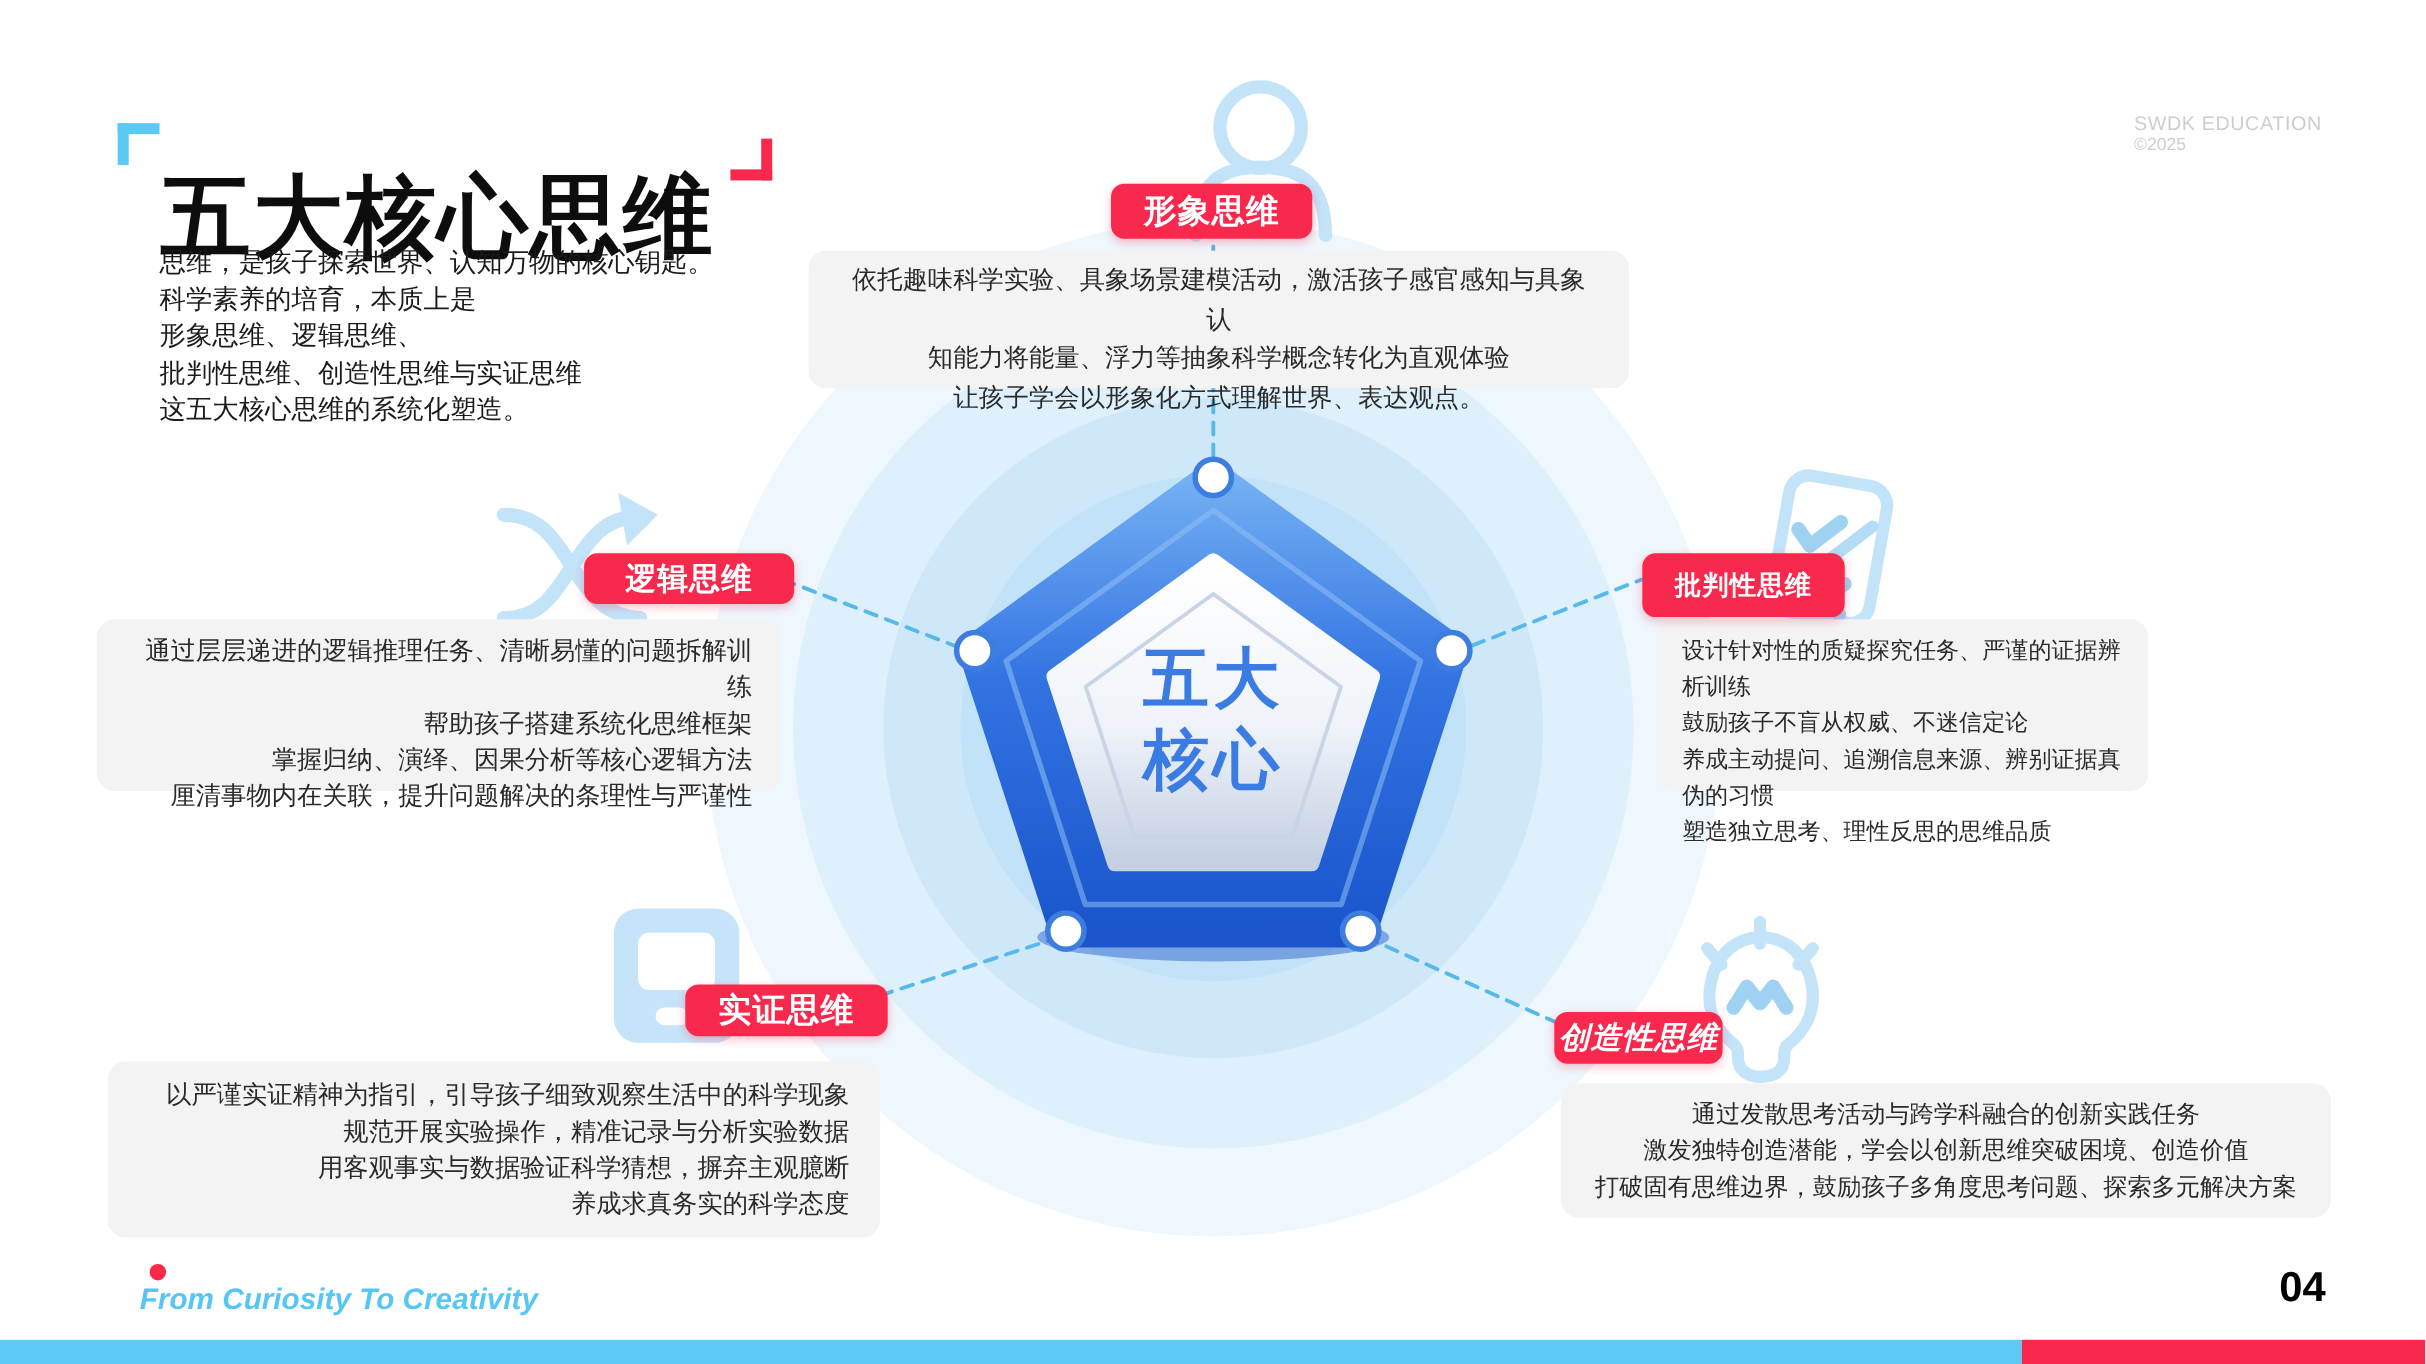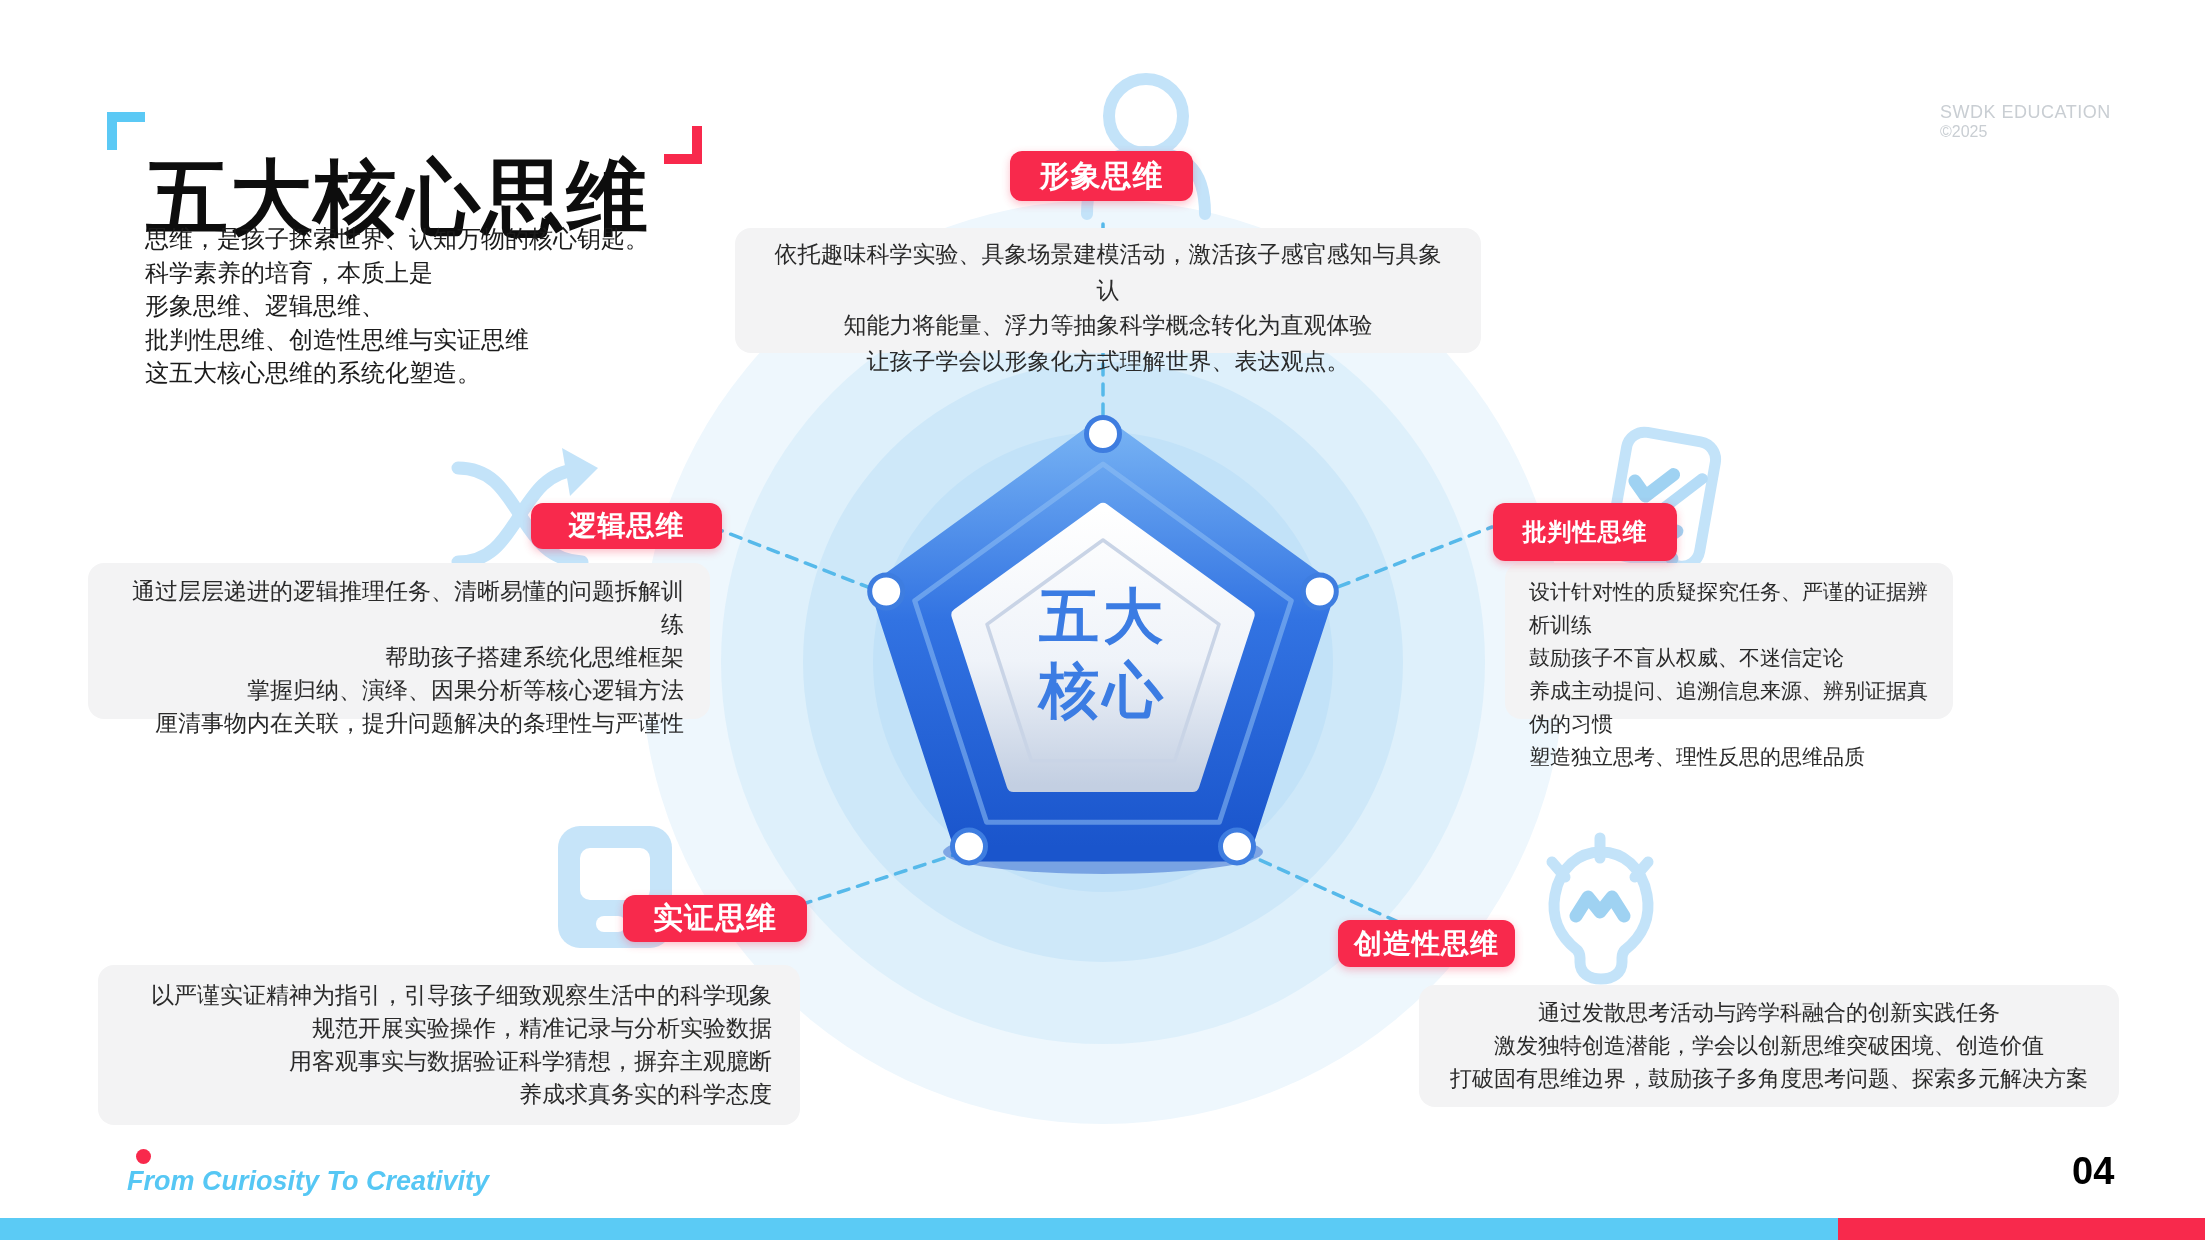--- a/index.html
+++ b/index.html
@@ -34,25 +34,25 @@
   .desc-right{left:1505px;top:563px;width:448px;height:156px;padding:12px 24px;text-align:left;
     font-size:21px;line-height:33px;}
   .desc-bleft{left:98px;top:965px;width:702px;height:160px;padding:14px 28px;text-align:right;
     font-size:23px;line-height:33px;}
   .desc-bright{left:1419px;top:985px;width:700px;height:122px;padding:11px 28px;text-align:center;
     font-size:22px;line-height:33px;}
   
   .badge{position:absolute;background:#F8294C;color:#ffffff;font-weight:bold;border-radius:12px;
     display:flex;align-items:center;justify-content:center;z-index:6;
     box-shadow:0 3px 9px rgba(248,41,76,.3);letter-spacing:1px;}
-  .b-xx{left:1010px;top:151px;width:183px;height:50px;font-size:30px;}
+  .b-xx{left:1010px;top:167px;width:183px;height:50px;font-size:30px;}
   .b-lj{left:531px;top:503px;width:191px;height:46px;font-size:28px;}
   .b-pp{left:1493px;top:503px;width:184px;height:58px;font-size:24px;}
   .b-sz{left:623px;top:895px;width:184px;height:47px;font-size:30px;}
-  .b-cz{left:1338px;top:920px;width:177px;height:47px;font-size:28px;}
+  .b-cz{left:1413px;top:920px;width:153px;height:47px;font-size:28px;font-style:italic;}
   
   .penta-label{position:absolute;left:953px;top:580px;width:300px;text-align:center;z-index:3;
     color:#3B7CE3;font-weight:900;font-size:60px;line-height:74px;letter-spacing:4px;}
   
   .footer-dot{position:absolute;left:136px;top:1149px;width:15px;height:15px;border-radius:50%;
     background:#F8294C;z-index:5;}
   .slogan{position:absolute;left:127px;top:1166px;font-size:27px;font-style:italic;font-weight:bold;
     color:#56C7F4;z-index:5;}
   .page-number{position:absolute;left:2048px;top:1150px;font-size:38px;font-weight:600;color:#000;z-index:5;margin-left:24px;}
   .bar-blue{position:absolute;left:0;top:1218px;width:1838px;height:22px;background:#5BCBF5;z-index:5;}

